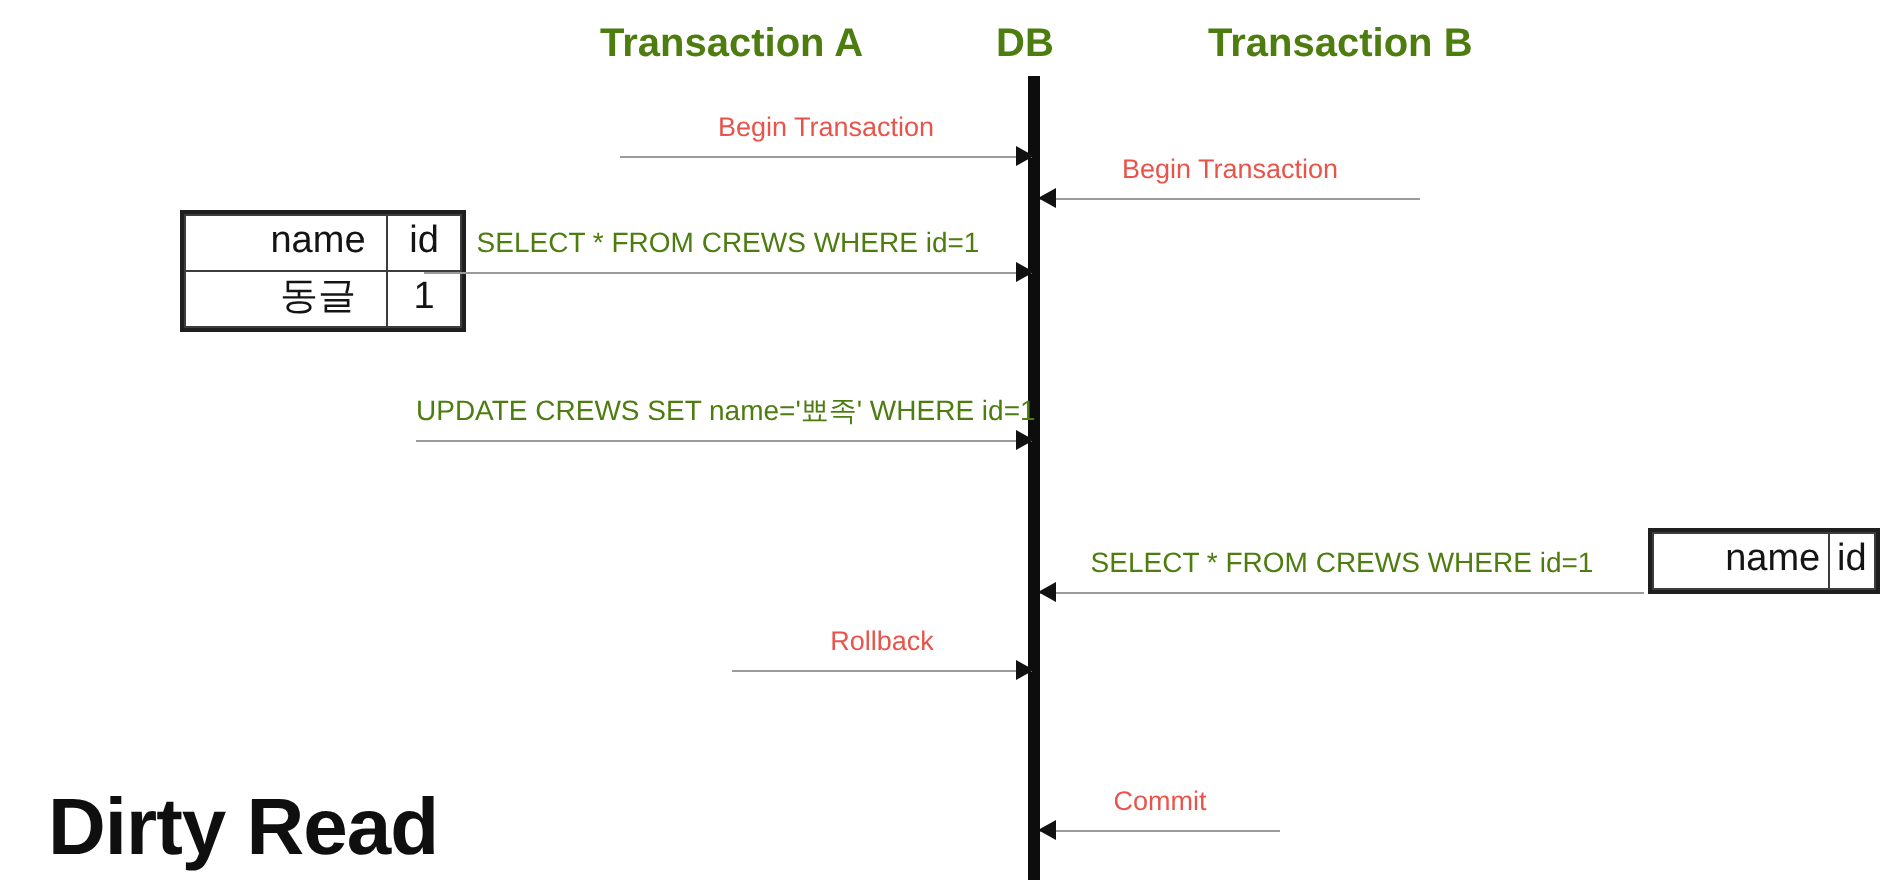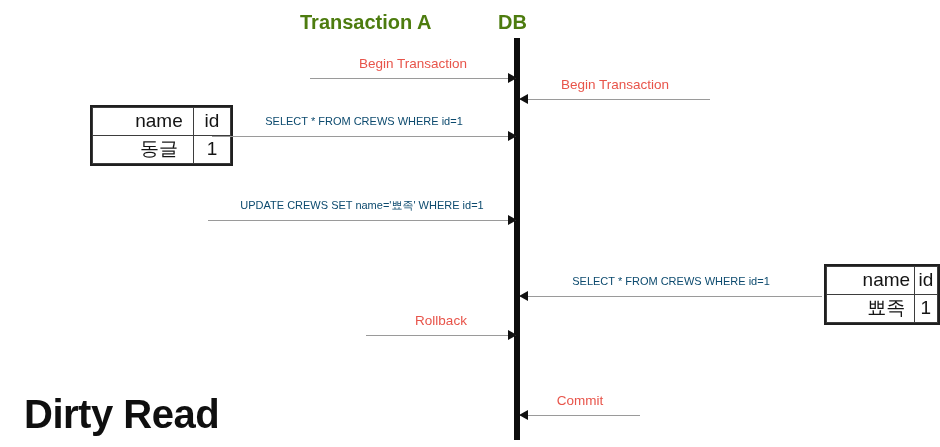--- a/index.html
+++ b/index.html
@@ -51,21 +51,21 @@
     position: absolute;
     left: 0;
     top: 0;
     width: 100%;
     text-align: center;
     font-size: 13.5px;
     line-height: 17px;
     white-space: nowrap;
   }
   .msg.red .label  { color: #e8544a; }
-  .msg.dark .label { color: #0c4a6e; font-size: 11px; }
+  .msg.dark .label { color: #4d7c0f; font-size: 14px; }
 
   .msg .shaft {
     position: absolute;
     left: 0;
     top: 23px;
     height: 1px;
     width: 100%;
     background: #9a9a9a;
   }
   .msg .head {
@@ -131,20 +131,21 @@
     color: #0f0f0f;
   }
 </style>
 </head>
 <body>
 
 <div id="canvas">
 
   <div class="col-header" id="hdr-txa">Transaction A</div>
   <div class="col-header" id="hdr-db">DB</div>
+  <div class="col-header" id="hdr-txb">Transaction B</div>
 
   <div id="db-lifeline"></div>
 
   <div class="msg red to-right" id="msg-begin-a">
     <div class="label">Begin Transaction</div>
     <div class="shaft"></div>
     <div class="head"></div>
   </div>
 
   <div class="msg red to-left" id="msg-begin-b">
@@ -186,24 +187,20 @@
     <div class="head"></div>
   </div>
 
   <div class="rtable" id="table-right">
     <table>
       <tbody>
           <tr>
         <td class="c-name">name</td>
         <td class="c-id">id</td>
       </tr>
-      <tr>
-        <td class="c-name">뾰족</td>
-        <td class="c-id">1</td>
-      </tr>
     </tbody>
       </table>
   </div>
 
   <div class="msg red to-right" id="msg-rollback">
     <div class="label">Rollback</div>
     <div class="shaft"></div>
     <div class="head"></div>
   </div>
 

